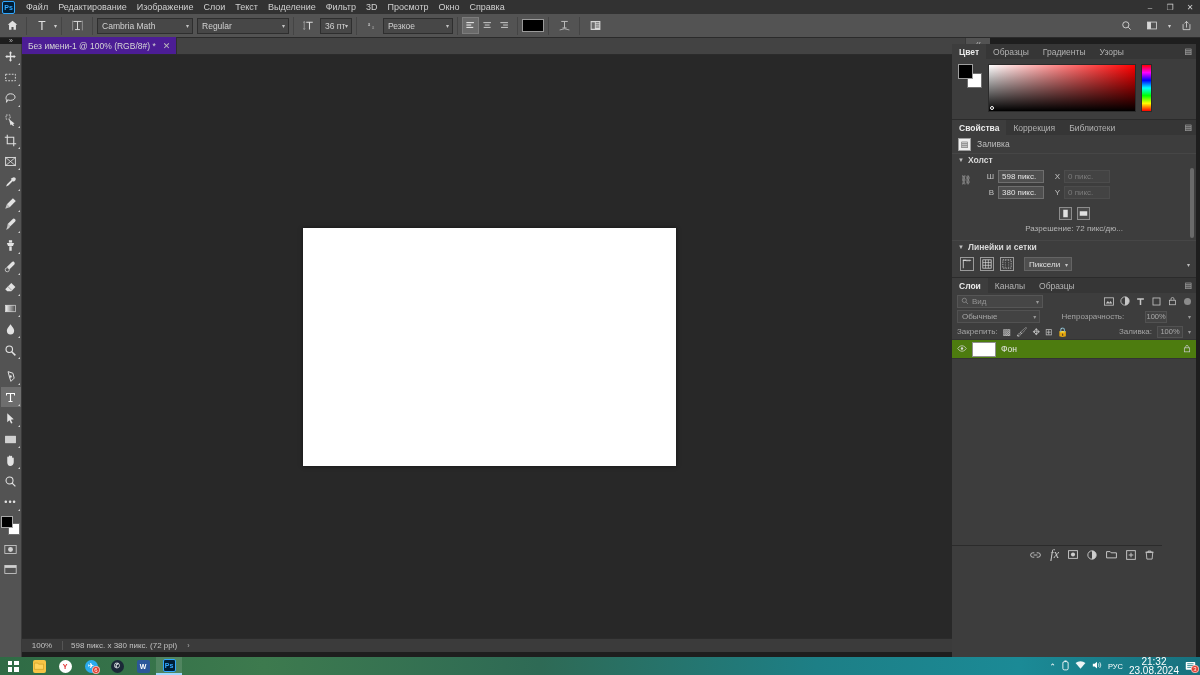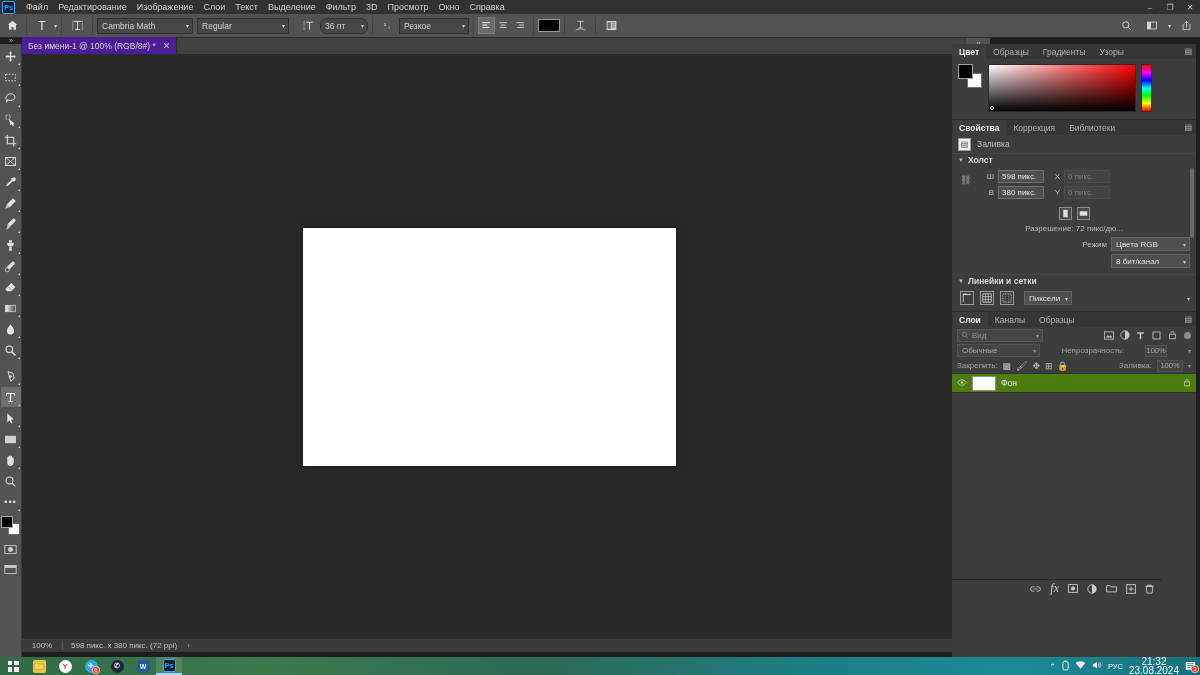--- a/index.html
+++ b/index.html
@@ -52,21 +52,21 @@
   }
   .ob-chev { font-size: 6px; color: #cfcfcf; margin-left: 1px; }
   .ob-select {
     height: 16px; background: #474747; border: 1px solid #2e2e2e;
     display: flex; align-items: center; color: #d2d2d2; font-size: 8.5px;
     padding: 0 2px 0 4px; position: relative;
   }
   .ob-select .cv { position: absolute; right: 3px; font-size: 6px; color: #c4c4c4; }
   .w-font { width: 96px; }
   .w-style { width: 92px; }
-  .w-size { width: 48px; border-radius: 7px; }
+  .w-size { width: 32px; }
   .w-aa { width: 70px; }
   .ob-align {
     width: 17px; height: 17px; display: flex; align-items: center; justify-content: center;
     color: #cbcbcb;
   }
   .ob-align.active { background: #6a6a6a; border: 1px solid #7d7d7d; }
   .ob-swatch { width: 22px; height: 13px; background: #000; border: 1px solid #9a9a9a; }
   .ob-right { position: absolute; right: 4px; display: flex; align-items: center; gap: 5px; }
 
   
@@ -665,33 +665,20 @@
               <rect x="3" y="1" width="6" height="10" fill="#e0e0e0"></rect>
             </svg>
         </div>
         <div class="sqicon">
           <svg width="9" height="9" viewBox="0 0 12 12">
               <rect x="1" y="3" width="10" height="6" fill="#e0e0e0"></rect>
             </svg>
         </div>
       </div>
       <div class="res-line">Разрешение: 72 пикс/дю...</div>
-      <div class="lrow">
-        <span class="lbl">Режим</span>
-        <div class="sel">
-          <span>Цвета RGB</span>
-          <span class="cv">▾</span>
-        </div>
-      </div>
-      <div class="lrow">
-        <div class="sel">
-          <span>8 бит/канал</span>
-          <span class="cv">▾</span>
-        </div>
-      </div>
       <div class="sect-head" style="margin-top:3px;">
         <span class="caret">▼</span>
         <span>Линейки и сетки</span>
       </div>
       <div class="rg-icons">
         <div class="rg-box">
           <svg width="10" height="10" viewBox="0 0 12 12">
               <path d="M1 1h4v1H2v9H1z" fill="#dcdcdc"></path>
               <path d="M1 1h10v1H1z" fill="#dcdcdc"></path>
               <path d="M6 1v2M8.5 1v2" stroke="#dcdcdc" stroke-width="0.8"></path>

